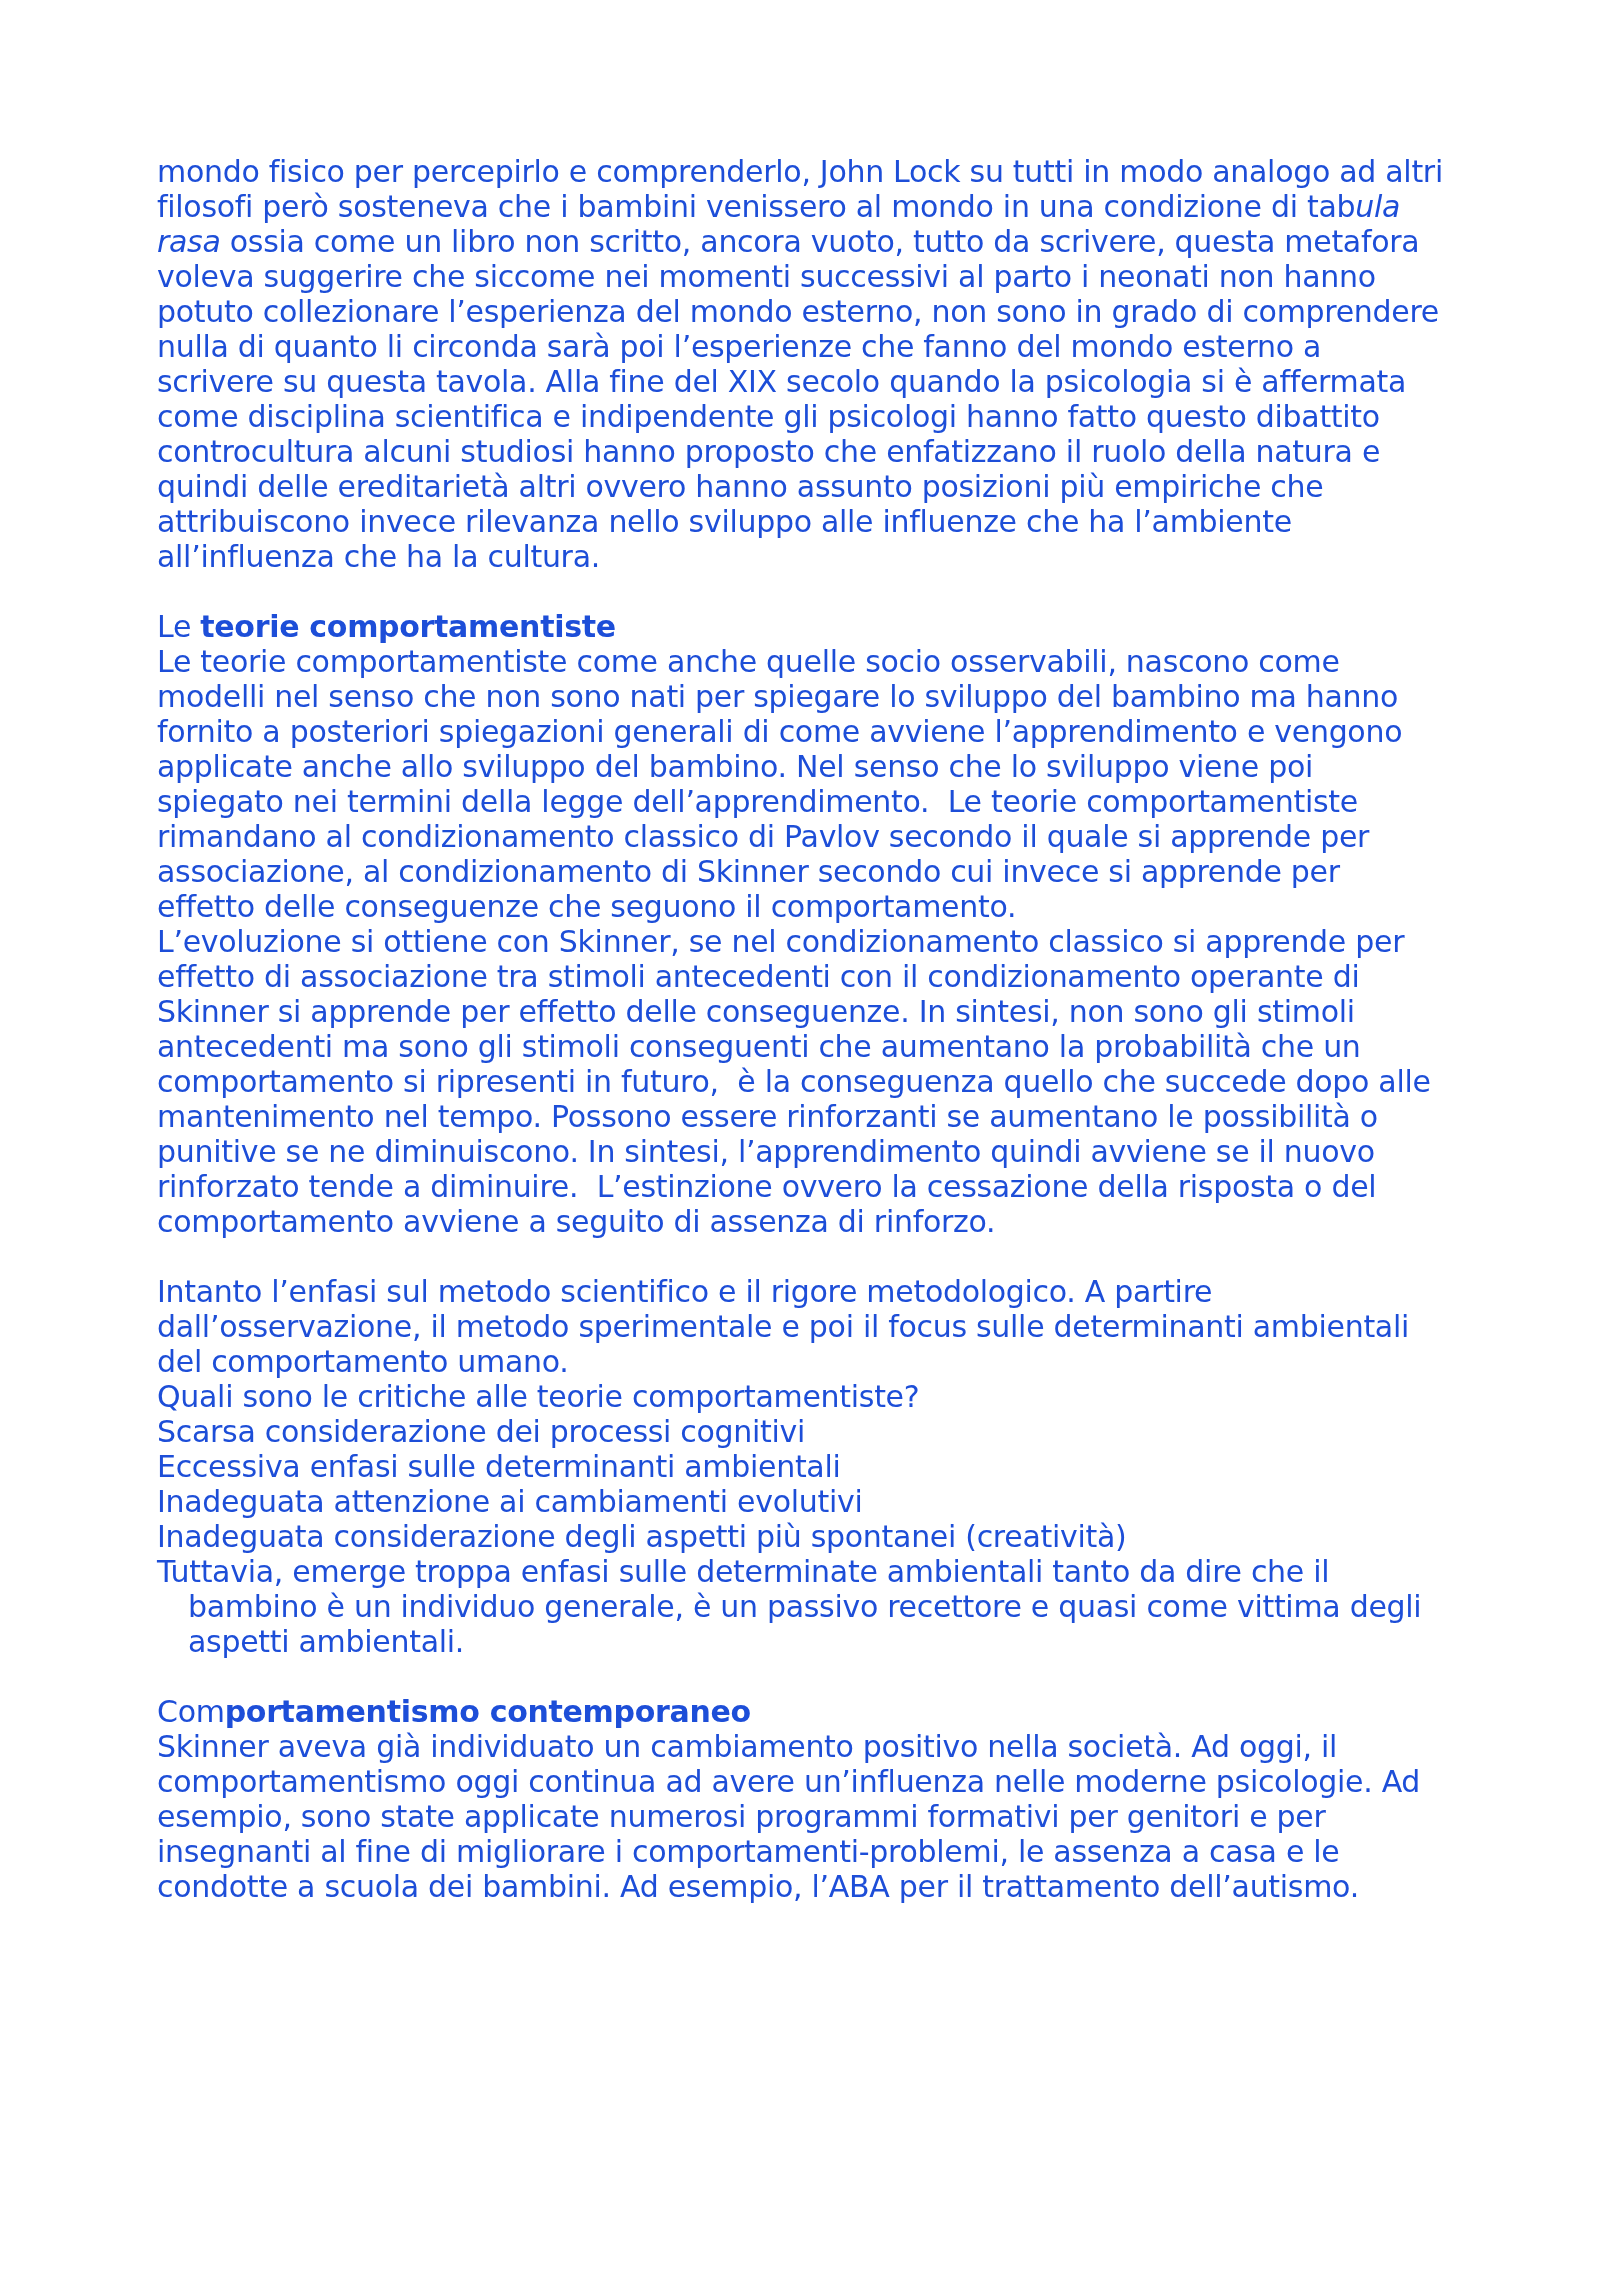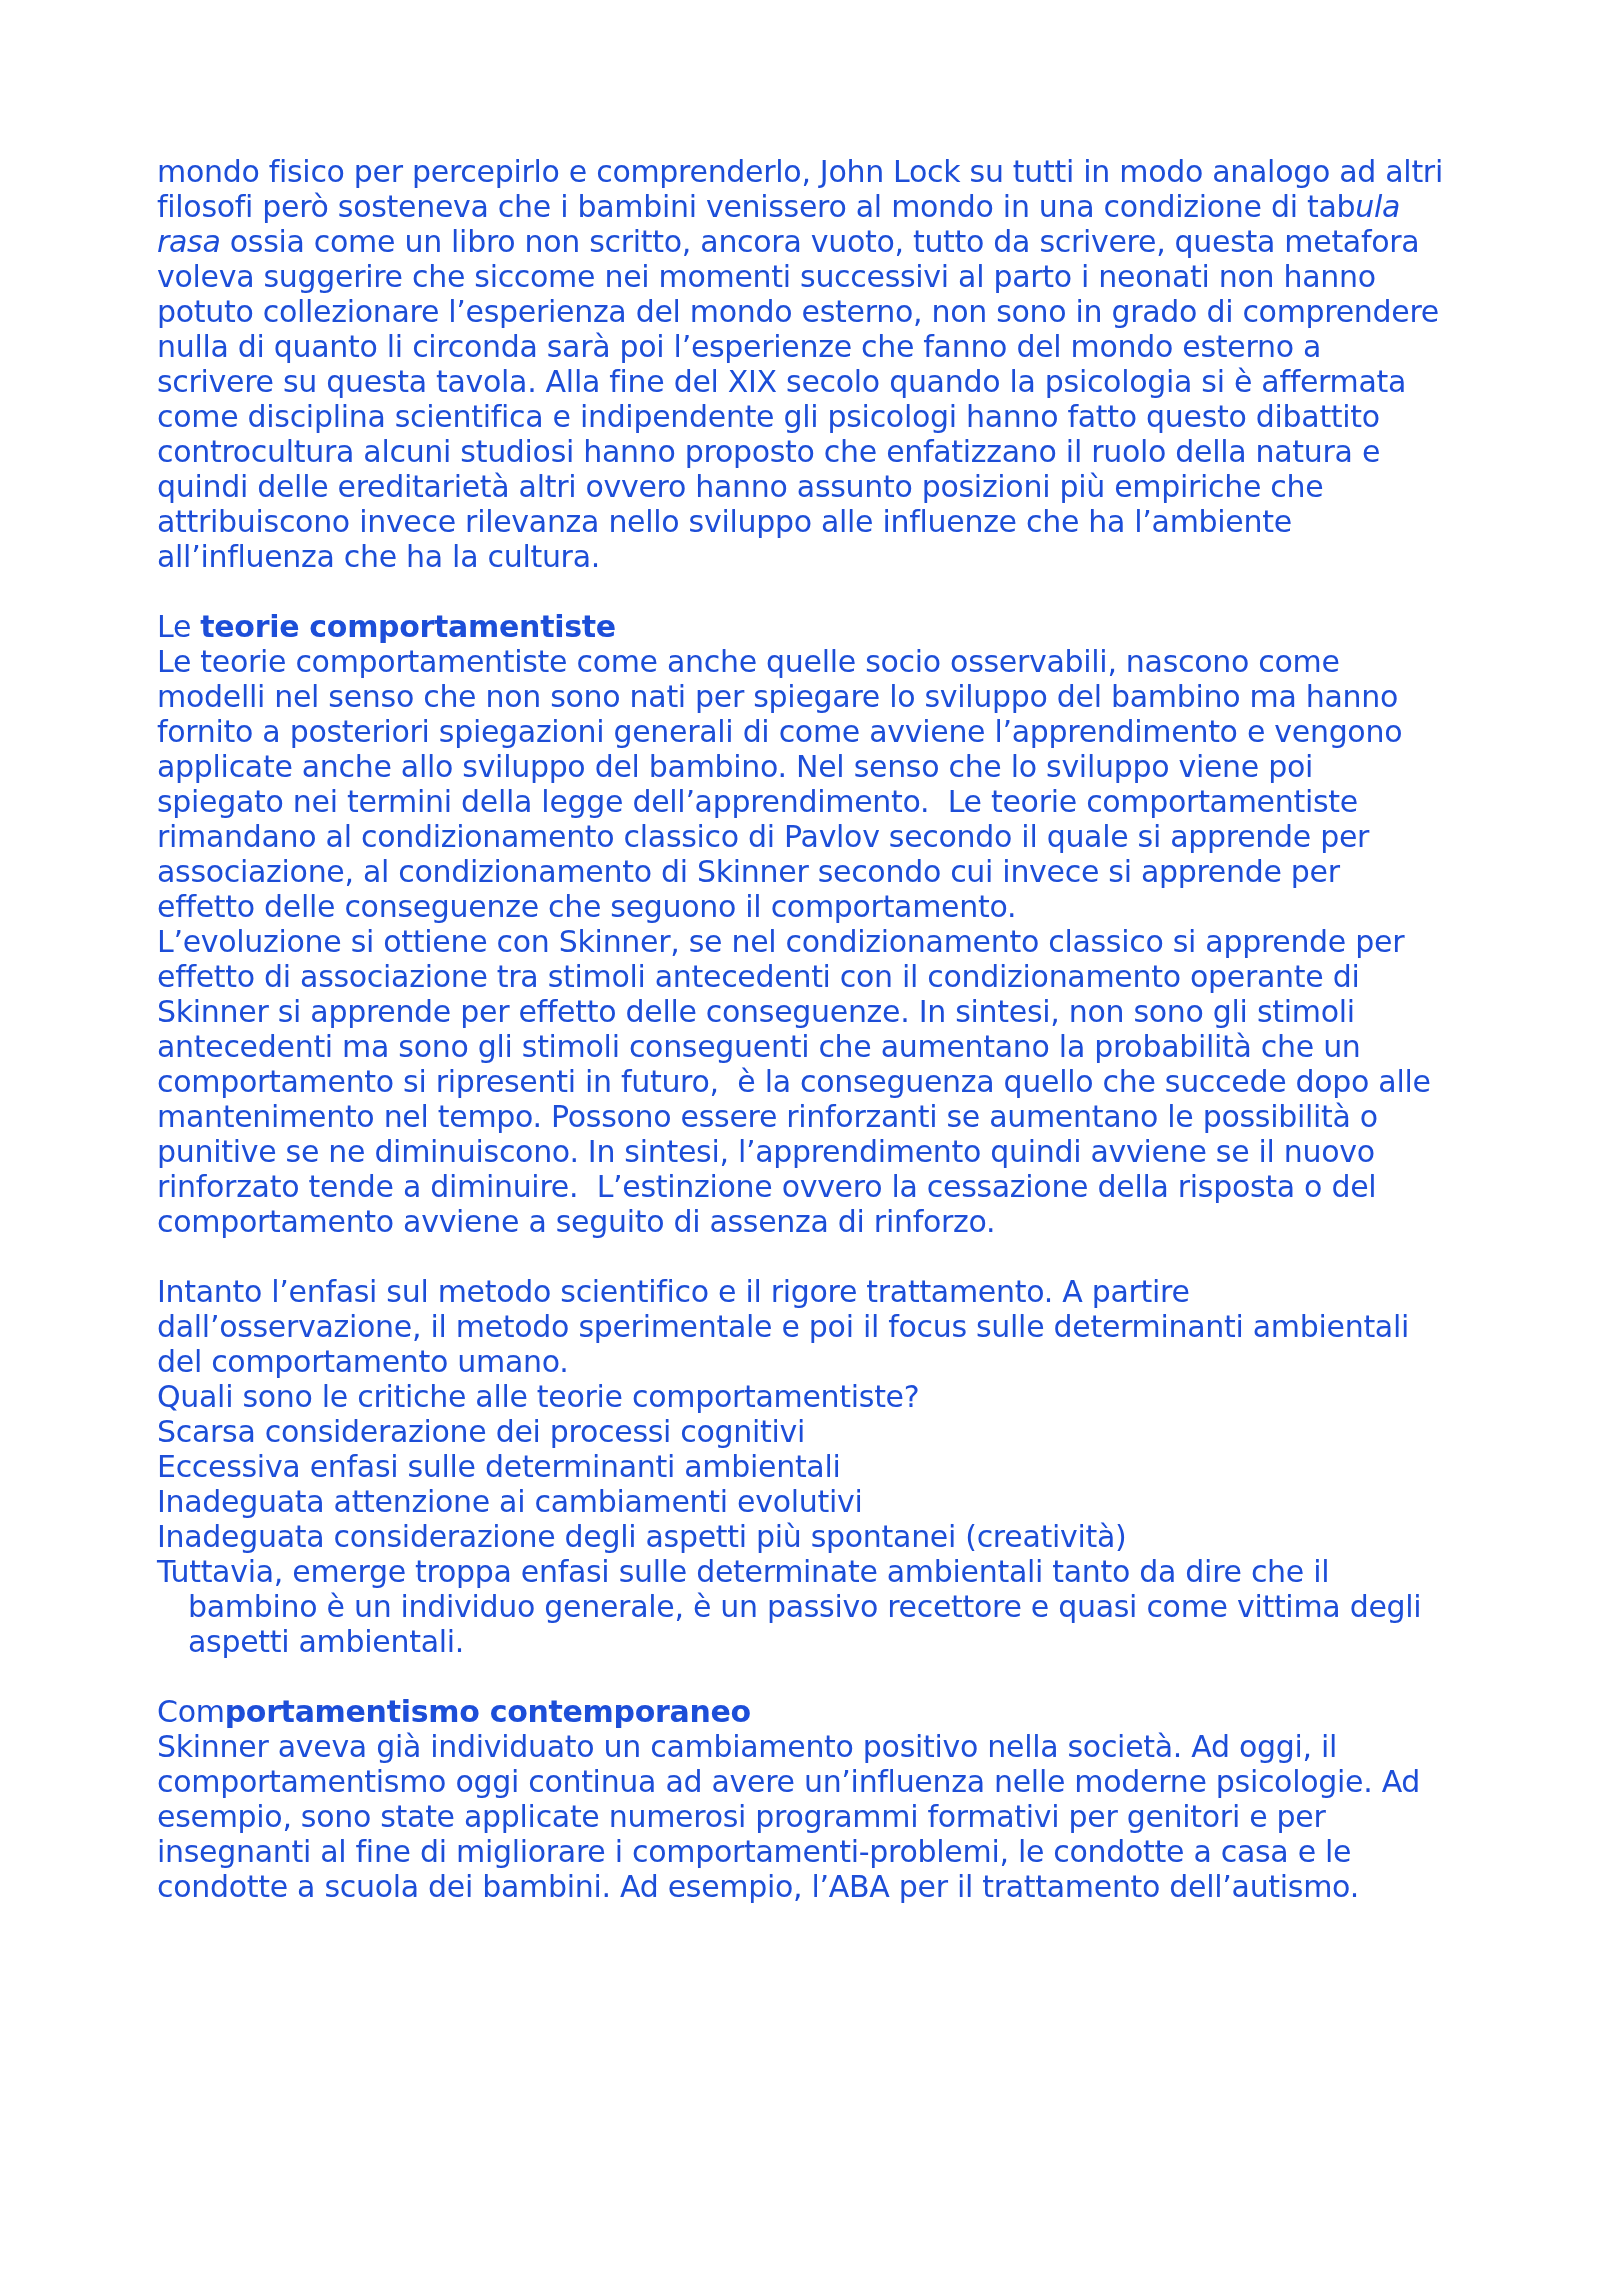--- a/index.html
+++ b/index.html
@@ -83,21 +83,21 @@
     <span class="line">comportamento si ripresenti in futuro,  è la conseguenza quello che succede dopo alle</span>
     <span class="line">mantenimento nel tempo. Possono essere rinforzanti se aumentano le possibilità o</span>
     <span class="line">punitive se ne diminuiscono. In sintesi, l’apprendimento quindi avviene se il nuovo</span>
     <span class="line">rinforzato tende a diminuire.  L’estinzione ovvero la cessazione della risposta o del</span>
     <span class="line">comportamento avviene a seguito di assenza di rinforzo.</span>
   </div>
 
   <span class="blank"></span>
 
   <div class="para">
-    <span class="line">Intanto l’enfasi sul metodo scientifico e il rigore trattamento. A partire</span>
+    <span class="line">Intanto l’enfasi sul metodo scientifico e il rigore metodologico. A partire</span>
     <span class="line">dall’osservazione, il metodo sperimentale e poi il focus sulle determinanti ambientali</span>
     <span class="line">del comportamento umano.</span>
   </div>
   <span class="line">Quali sono le critiche alle teorie comportamentiste?</span>
   <div class="para">
     <span class="line">Scarsa considerazione dei processi cognitivi</span>
     <span class="line">Eccessiva enfasi sulle determinanti ambientali</span>
     <span class="line">Inadeguata attenzione ai cambiamenti evolutivi</span>
     <span class="line">Inadeguata considerazione degli aspetti più spontanei (creatività)</span>
   </div>
@@ -108,18 +108,18 @@
   </div>
 
   <span class="blank"></span>
 
   <div class="line"><span>Com</span><span class="b">portamentismo contemporaneo</span></div>
 
   <div class="para">
     <span class="line">Skinner aveva già individuato un cambiamento positivo nella società. Ad oggi, il</span>
     <span class="line">comportamentismo oggi continua ad avere un’influenza nelle moderne psicologie. Ad</span>
     <span class="line">esempio, sono state applicate numerosi programmi formativi per genitori e per</span>
-    <span class="line">insegnanti al fine di migliorare i comportamenti-problemi, le condotte a casa e le</span>
+    <span class="line">insegnanti al fine di migliorare i comportamenti-problemi, le assenza a casa e le</span>
     <span class="line">condotte a scuola dei bambini. Ad esempio, l’ABA per il trattamento dell’autismo.</span>
   </div>
 
 </div>
 
 
 </body></html>

